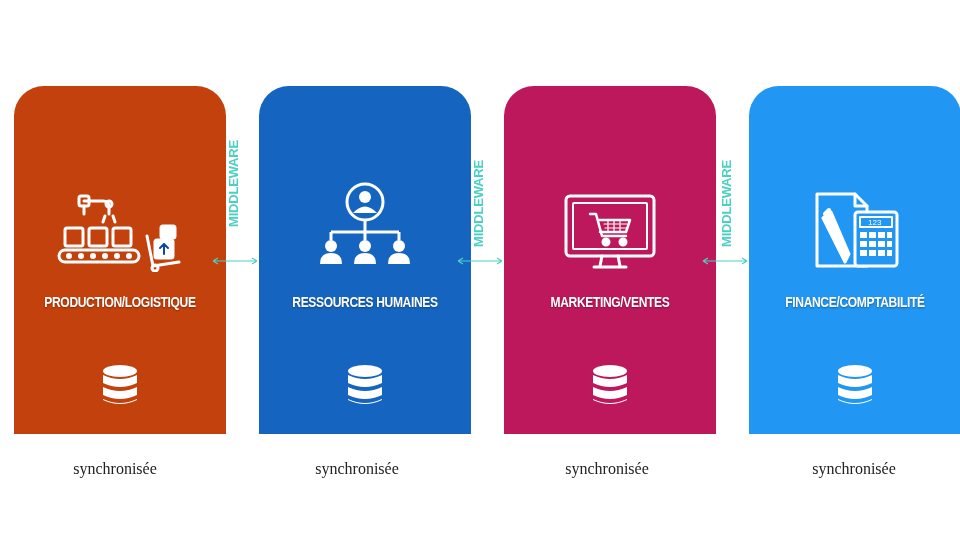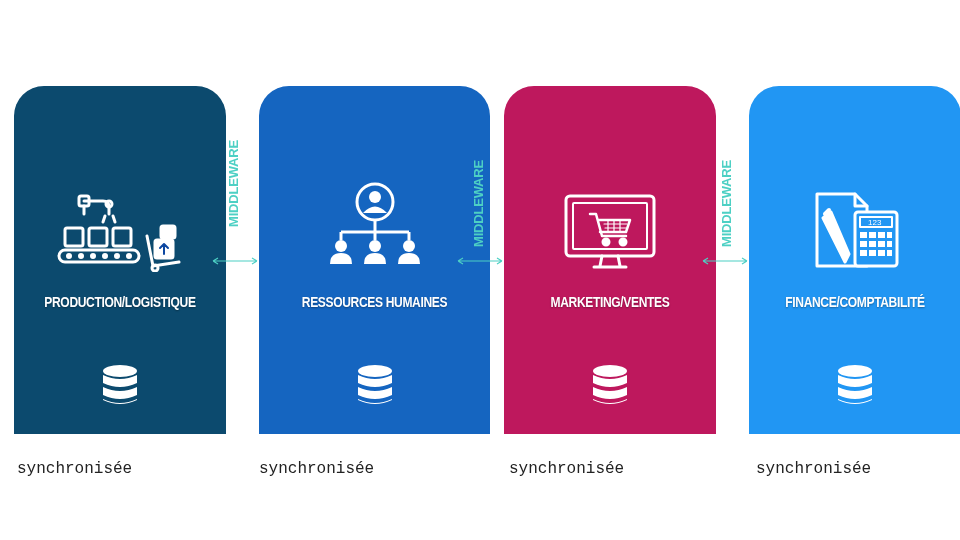--- a/index.html
+++ b/index.html
@@ -5,30 +5,30 @@
   html, body { margin:0; padding:0; }
   body { width:960px; height:540px; background:#ffffff; position:relative; overflow:hidden;
          font-family:"Liberation Sans", sans-serif; }
   .card { position:absolute; top:86px; width:212px; height:348px;
           border-radius:30px 30px 0 0; }
   .card-icon { position:absolute; left:0; right:0; top:106px; height:80px; display:flex; justify-content:center; align-items:flex-end; }
   .card-title { position:absolute; left:0; right:0; top:208px; text-align:center; color:#ffffff;
                 font-family:"Liberation Sans", sans-serif; font-weight:bold; font-size:14px;
                 letter-spacing:-0.4px; transform:scaleX(0.86); text-shadow:0 1px 2px rgba(0,0,0,0.35); }
   .db-icon { position:absolute; left:50%; top:278px; transform:translateX(-50%); }
-  .caption { position:absolute; top:460px; width:196px; color:#222222;
-             font-family:Liberation Mono, monospace; font-size:16px; }
+  .caption { position:absolute; top:460px; width:196px; text-align:center; color:#222222;
+             font-family:Liberation Serif, serif; font-size:16px; }
   .mw-label { position:absolute; color:#4dd0c4; font-family:"Liberation Sans", sans-serif; font-weight:bold;
               font-size:13px; transform-origin:center center; white-space:nowrap; letter-spacing:-0.2px; }
   .mw-arrow { position:absolute; top:256px; height:10px; }
 </style>
 </head>
 <body>
 
-<div class="card" style="left:14px;background:#0c4a6e;">
+<div class="card" style="left:14px;background:#c2410c;">
   <div class="card-icon">
     <svg width="130" height="80" viewBox="0 0 130 80" fill="none" stroke="#fff" stroke-width="3" stroke-linecap="round" stroke-linejoin="round">
 
       <rect x="24" y="4" width="10" height="10" rx="2"></rect>
       <path d="M29 14 L29 22"></path>
       <path d="M29 9 L48 9 Q54 9 54 15 L54 22"></path>
       <circle cx="54" cy="12" r="3"></circle>
       <path d="M50 24 L48 30 M58 24 L60 30"></path>
 
       <rect x="10" y="36" width="18" height="18" rx="2"></rect>
@@ -62,21 +62,21 @@
       </svg>
   </div>
 </div>
 <div class="caption" style="left:17px;">synchronisée</div>
 
 <div class="mw-label" style="left:190px;top:176px;transform:rotate(-90deg);">MIDDLEWARE</div>
 <svg class="mw-arrow" style="left:211px;width:48px;" viewBox="0 0 48 10">
   <path d="M2 5 L46 5 M2 5 L7 2 M2 5 L7 8 M46 5 L41 2 M46 5 L41 8" stroke="#4dd0c4" stroke-width="1.2" fill="none"></path>
 </svg>
 
-<div class="card" style="left:259px;background:#1565c0;padding-left:19px;">
+<div class="card" style="left:259px;background:#1565c0;">
   <div class="card-icon">
     <svg width="100" height="90" viewBox="0 0 100 90" fill="#fff">
       <circle cx="50" cy="20" r="18" fill="none" stroke="#fff" stroke-width="3"></circle>
       <circle cx="50" cy="15" r="6"></circle>
       <path d="M38 31 Q50 18 62 31 Z"></path>
       <path d="M50 38 L50 50 M16 50 L84 50 M16 50 L16 58 M50 50 L50 58 M84 50 L84 58" stroke="#fff" stroke-width="3" fill="none"></path>
       <circle cx="16" cy="64" r="6"></circle>
         <path d="M5 82 Q5 71 16 71 Q27 71 27 82 Z"></path>
       <circle cx="50" cy="64" r="6"></circle>
         <path d="M39 82 Q39 71 50 71 Q61 71 61 82 Z"></path>

